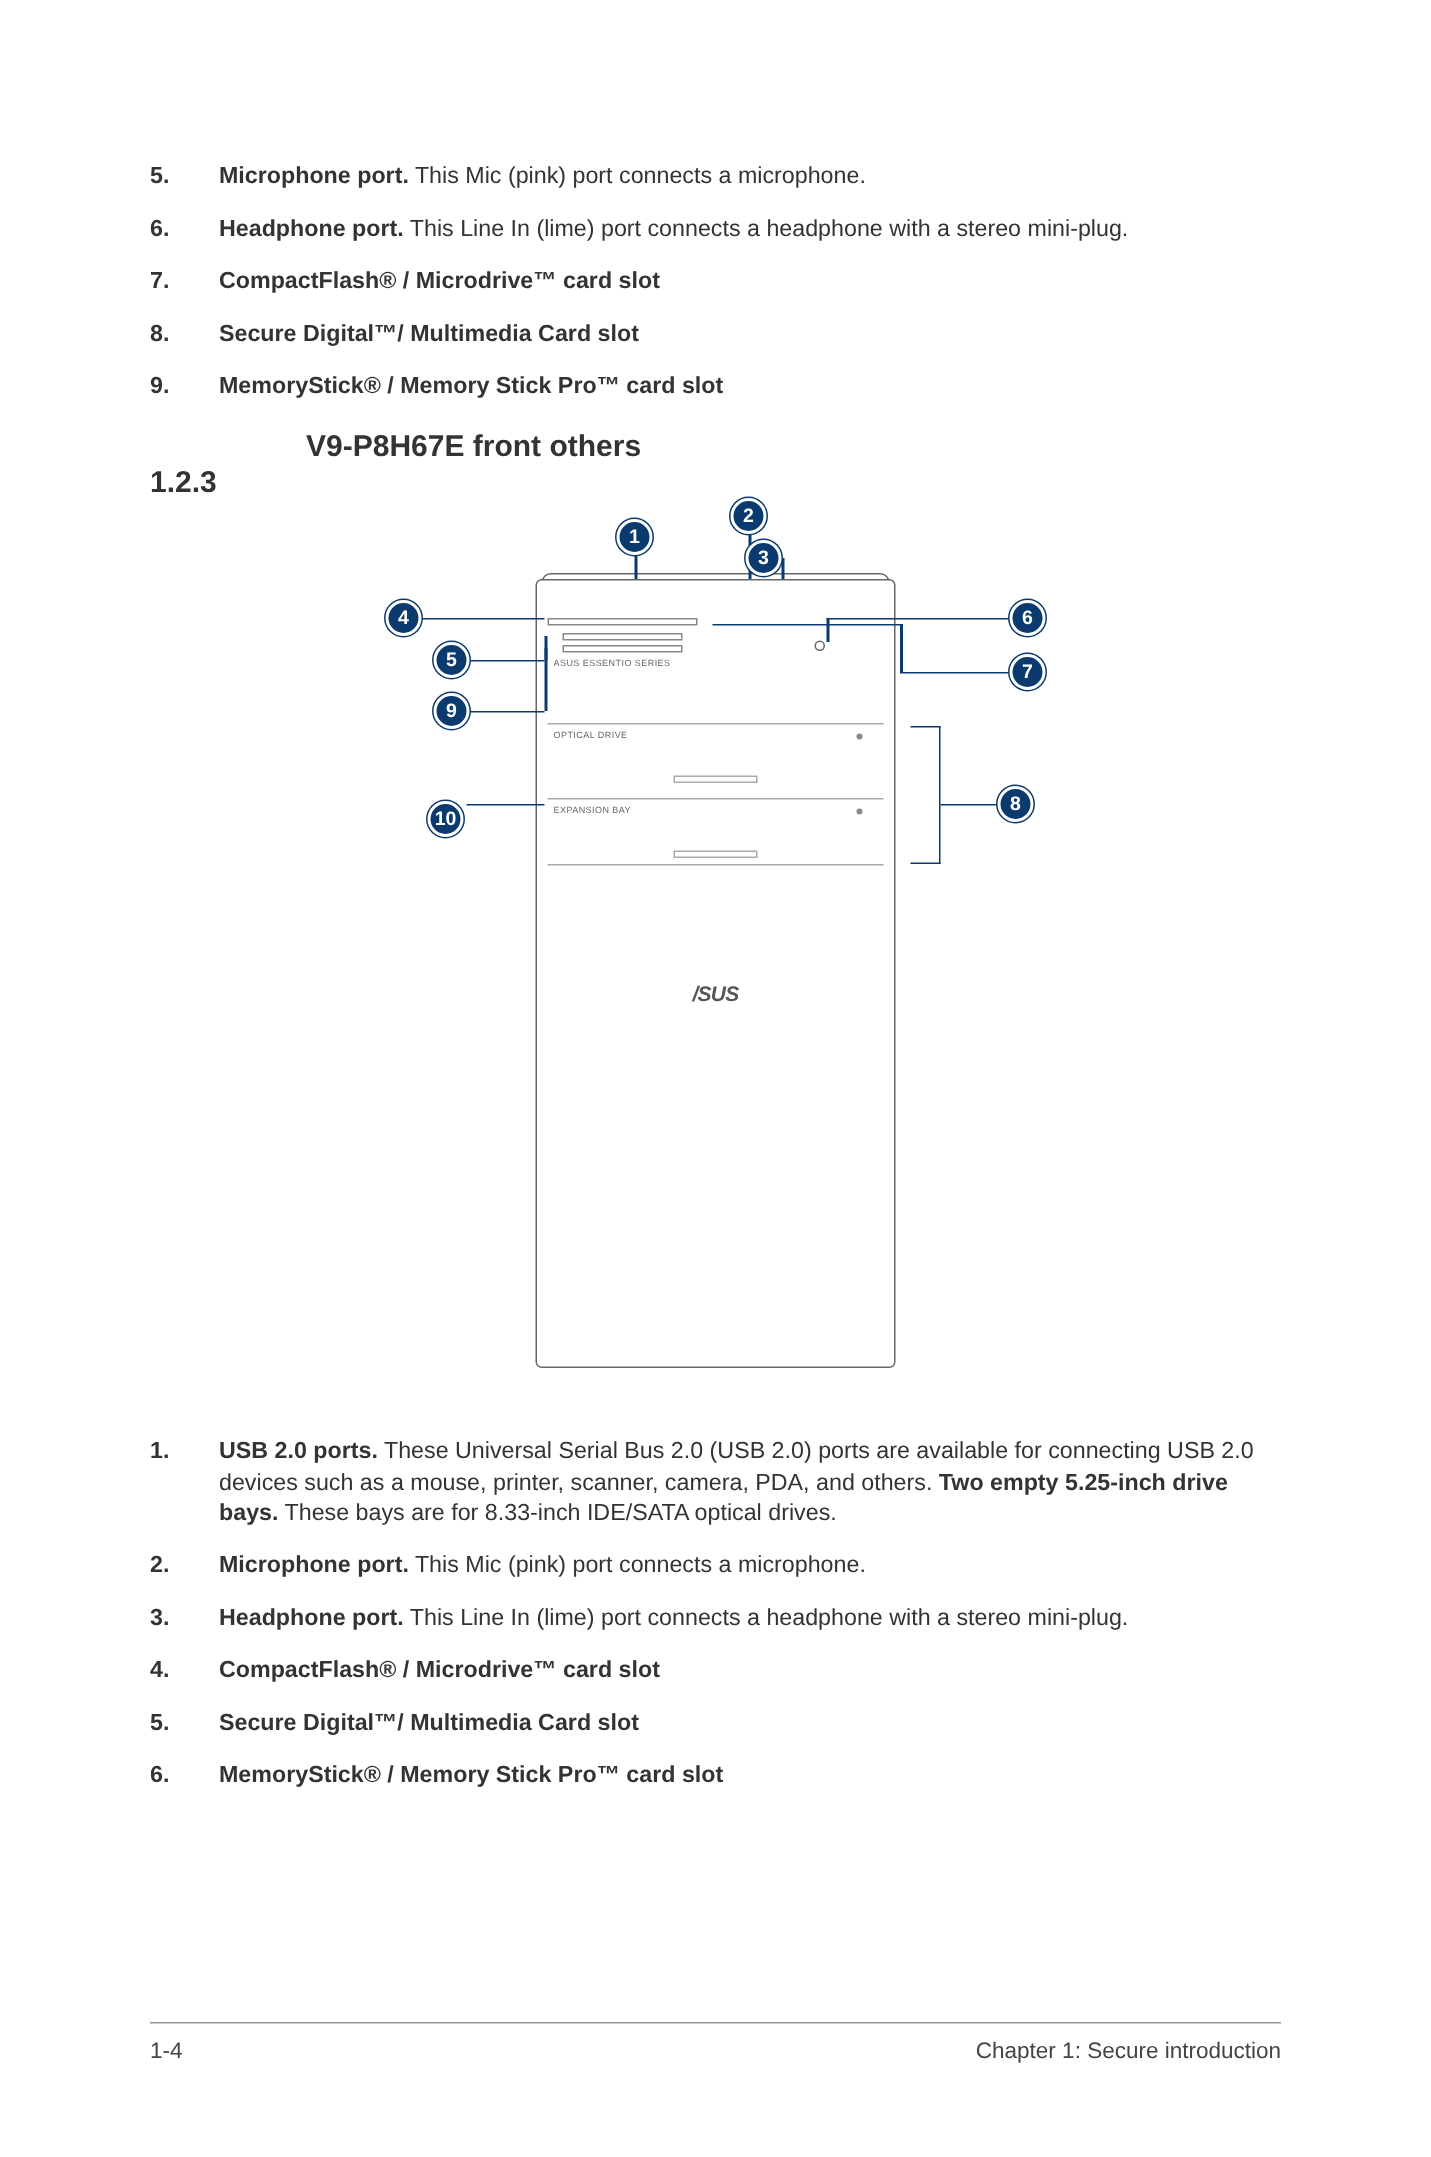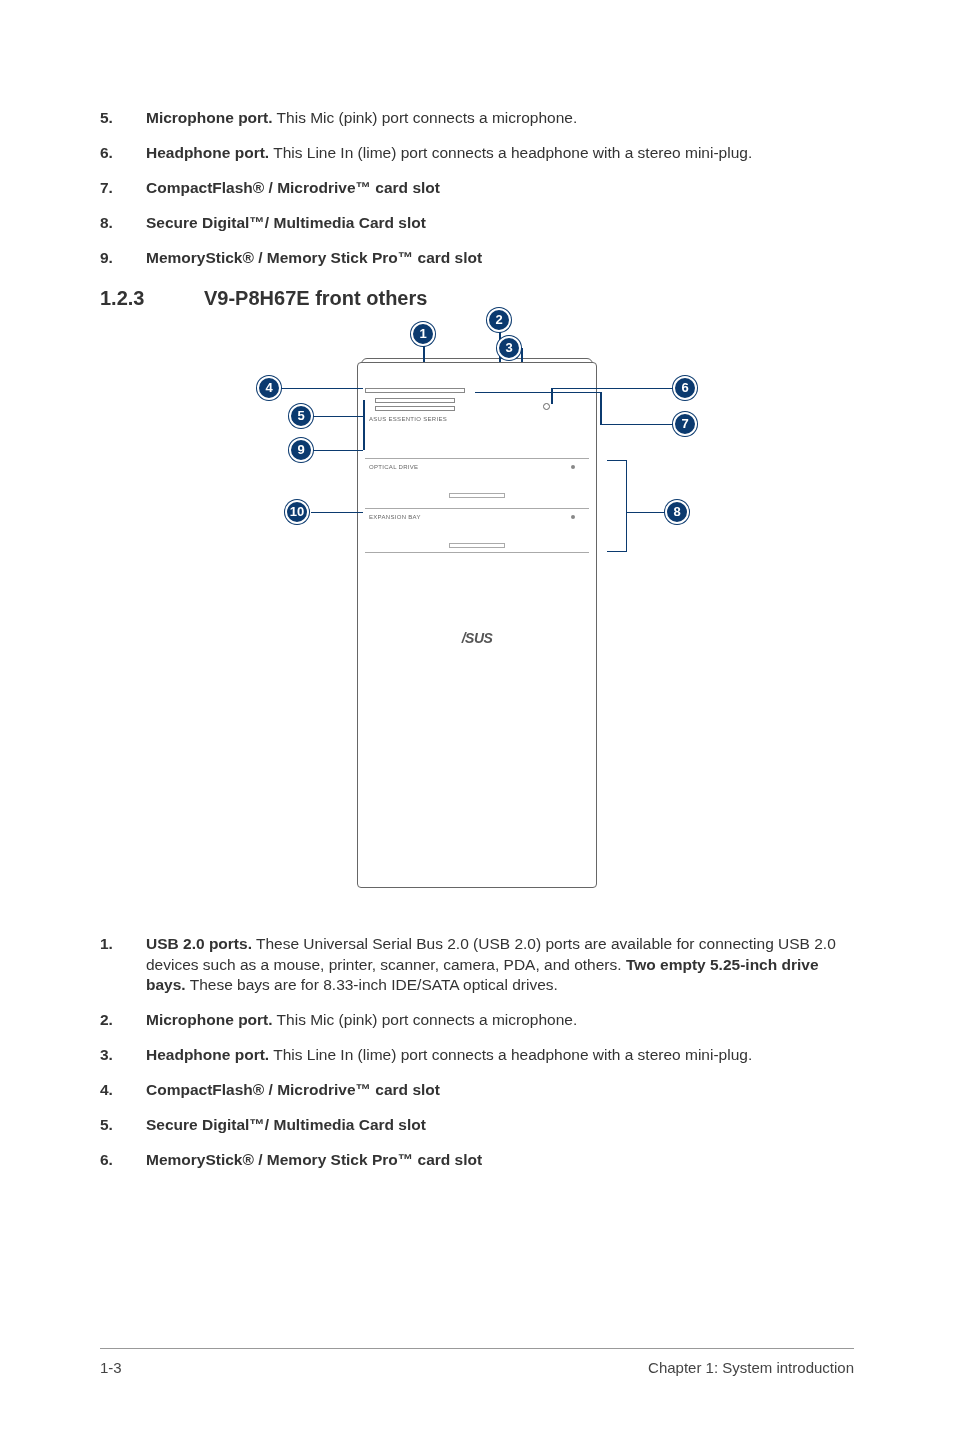--- a/index.html
+++ b/index.html
@@ -29,21 +29,21 @@
     flex: 1;
   }
   .item-text .bold { font-weight: bold; }
   .section-heading {
     font-size: 20px;
     font-weight: bold;
     margin-top: 18px;
     margin-bottom: 20px;
     display: flex;
   }
-  .section-heading .sec-num { width: 104px; flex-shrink: 0; }
+  .section-heading .sec-num { width: 104px; flex-shrink: 0; margin-top: 24px; }
   .diagram-wrap {
     display: flex;
     justify-content: center;
     margin: 12px 0 44px 0;
     position: relative;
     height: 560px;
   }
   .diagram {
     position: relative;
     width: 540px;
@@ -262,21 +262,21 @@
       <div class="leader h" style="left:74px; top:58px; width:82px;"></div>
 
       <div class="balloon" style="left:82px; top:74px;">5</div>
       <div class="leader h" style="left:106px; top:86px; width:50px;"></div>
       <div class="leader v" style="left:156px; top:70px; height:16px;"></div>
 
       <div class="balloon" style="left:82px; top:108px;">9</div>
       <div class="leader h" style="left:106px; top:120px; width:50px;"></div>
       <div class="leader v" style="left:156px; top:78px; height:42px;"></div>
 
-      <div class="balloon" style="left:78px; top:170px;">10</div>
+      <div class="balloon" style="left:78px; top:180px;">10</div>
       <div class="leader h" style="left:104px; top:182px; width:52px;"></div>
 
       <div class="balloon" style="left:466px; top:46px;">6</div>
       <div class="leader h" style="left:344px; top:58px; width:122px;"></div>
       <div class="leader v" style="left:344px; top:58px; height:16px;"></div>
 
       <div class="balloon" style="left:466px; top:82px;">7</div>
       <div class="leader h" style="left:393px; top:94px; width:74px;"></div>
       <div class="leader v" style="left:393px; top:62px; height:32px;"></div>
       <div class="leader h" style="left:268px; top:62px; width:126px;"></div>
@@ -308,15 +308,15 @@
     <div class="item-text"><span class="bold">Secure Digital™/ Multimedia Card slot</span></div>
   </div>
   <div class="item-row">
     <div class="item-num">6.</div>
     <div class="item-text"><span class="bold">MemoryStick® / Memory Stick Pro™ card slot</span></div>
   </div>
 
 </div>
 
 <div class="footer">
-  <span>1-3</span>
-  <span>Chapter 1: System introduction</span>
+  <span>1-4</span>
+  <span>Chapter 1: Secure introduction</span>
 </div>
 
 </body></html>

